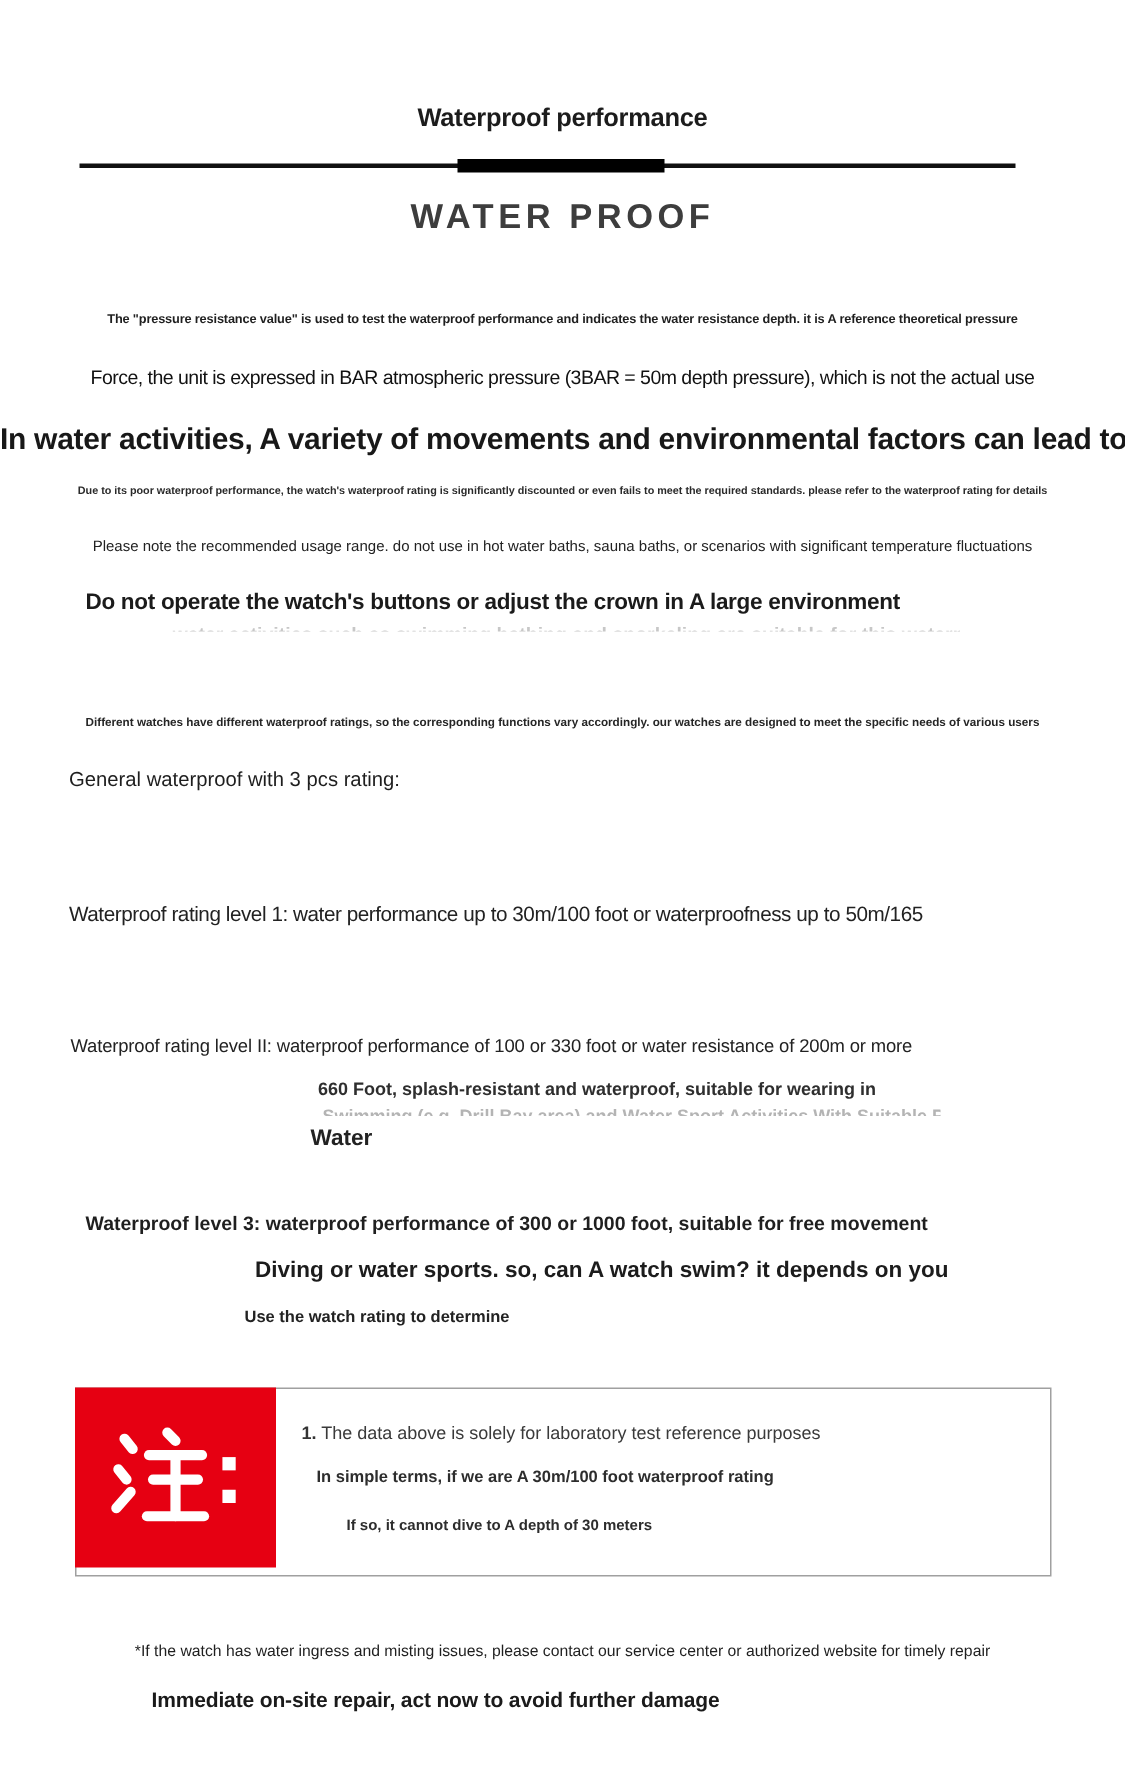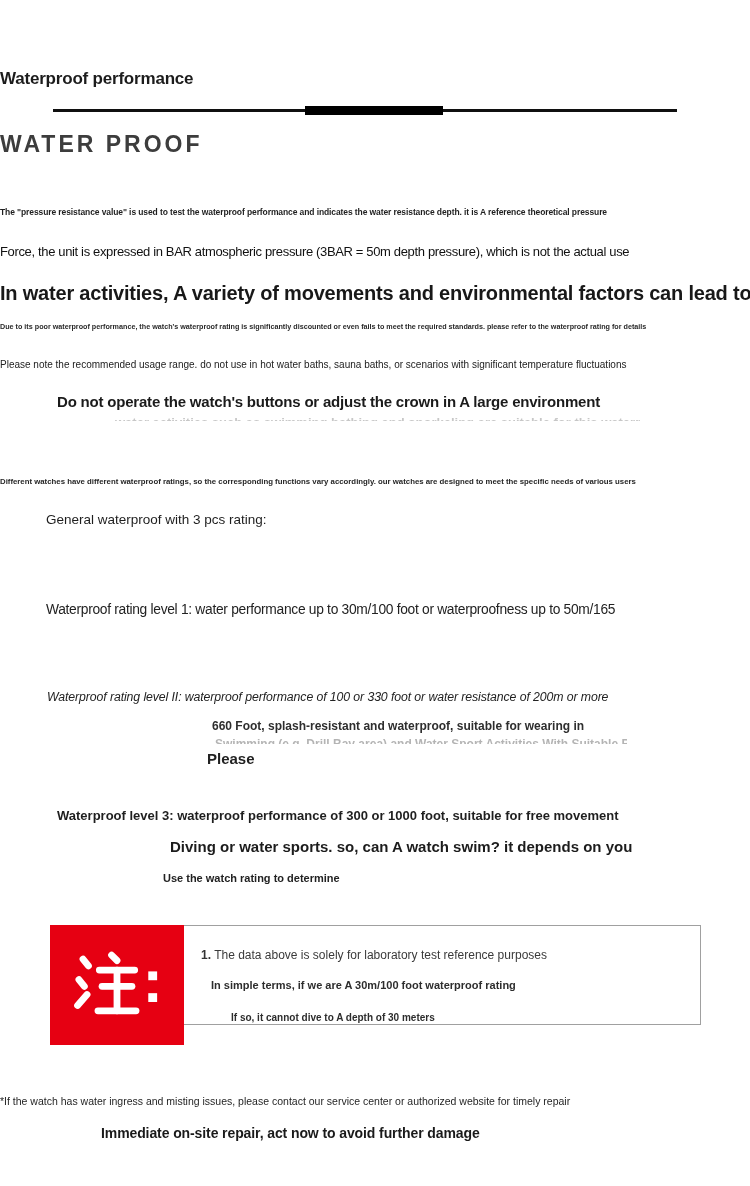--- a/index.html
+++ b/index.html
@@ -1,21 +1,21 @@
 <!DOCTYPE html>
 <html><head>
 <meta charset="utf-8">
 <style>
   html,body { margin:0; padding:0; background:#ffffff; }
   .canvas {
     position:relative; width:750px; height:1186px; background:#ffffff;
     font-family:"Liberation Sans", sans-serif; overflow:hidden;
   }
   .line { position:absolute; white-space:nowrap; color:#222; line-height:1.2; }
-  .centered { left:0; width:750px; text-align:left; }
+  .centered { left:0; width:750px; text-align:center; }
 
   .page-title   { top:69px;  font-size:17px; font-weight:bold; letter-spacing:-0.2px; color:#1c1c1c; }
   .divider-thin  { position:absolute; top:109px; left:53px;  width:624px; height:3px; background:#101010; }
   .divider-thick { position:absolute; top:106px; left:305px; width:138px; height:9px; background:#000; }
   .page-subtitle{ top:131px; font-size:23px; font-weight:700; letter-spacing:3px; color:#3d3d3d; }
 
   .pressure-note { top:207px; font-size:8.5px; font-weight:bold; letter-spacing:-0.1px; color:#1f1f1f; }
   .force-line    { top:244px; font-size:13px; letter-spacing:-0.35px; color:#111; }
   .activities-line{ top:281px; font-size:20px; font-weight:bold; letter-spacing:-0.2px; color:#181818; }
   .due-line      { top:323px; font-size:7.2px; font-weight:bold; color:#2a2a2a; }
@@ -27,29 +27,29 @@
   .clip-a { top:417px; left:115px; width:525px; height:4px; }
   .clip-a span { font-size:13px; color:#9a9a9a; }
   .clip-b { top:739px; left:215px; width:412px; height:5px; }
   .clip-b span { font-size:12px; }
 
   .different-line{ top:477px; font-size:7.8px; font-weight:bold; color:#262626; }
   .general-line  { top:512px; left:46px; font-size:13.5px; color:#1e1e1e; }
 
   .level1-a { top:602px; left:46px;  font-size:13.8px; letter-spacing:-0.3px; color:#222; }
   .level1-b { top:633px; left:172px; font-size:13px; font-weight:bold; color:#222; }
-  .level2-a { top:690px; left:47px;  font-size:12.3px; letter-spacing:-0.1px; color:#222;font-style:italic; }
+  .level2-a { top:690px; left:47px;  font-size:12.3px; letter-spacing:-0.1px; color:#222; }
   .level2-b { top:719px; left:212px; font-size:12px; font-weight:bold; color:#2e2e2e; }
   .diving-line { top:750px; left:207px; font-size:15px; font-weight:bold; color:#222; }
   .level3-a { top:808px; left:57px;  font-size:13px; font-weight:bold; color:#1f1f1f; }
   .level3-b { top:838px; left:170px; font-size:15px; font-weight:bold; color:#1c1c1c; }
   .level3-c { top:872px; left:163px; font-size:11px; font-weight:600; color:#222; }
 
   .note-box {
-    position:absolute; top:925px; left:50px; width:651px; height:100px;
+    position:absolute; top:925px; left:50px; width:651px; height:126px;
     border:1px solid #a0a0a0; box-sizing:border-box; background:#fff;
   }
   .note-red {
     position:absolute; top:-1px; left:-1px; width:134px; height:120px;
     background:#e60012; display:flex; align-items:center; justify-content:center;
   }
   .sr-only { position:absolute; width:1px; height:1px; overflow:hidden; clip:rect(0 0 0 0); }
   .nb-line { position:absolute; white-space:nowrap; }
   .nb-1 { top:22px; left:150px; font-size:12px; color:#3a3a3a; }
   .nb-1 .num { font-weight:bold; color:#333; }
@@ -87,21 +87,21 @@
 
   <div class="line level1-a">Waterproof rating level 1: water performance up to 30m/100 foot or waterproofness up to 50m/165</div>
 
   <div class="line level2-a">Waterproof rating level II: waterproof performance of 100 or 330 foot or water resistance of 200m or more</div>
   <div class="line level2-b">660 Foot, splash-resistant and waterproof, suitable for wearing in</div>
 
   <div class="clip clip-b">
     <span>Swimming (e.g. Drill Bay area) and Water Sport Activities With Suitable Rating With</span>
   </div>
 
-  <div class="line diving-line">Please</div>
+  <div class="line diving-line">Water</div>
 
   <div class="line level3-a">Waterproof level 3: waterproof performance of 300 or 1000 foot, suitable for free movement</div>
   <div class="line level3-b">Diving or water sports. so, can A watch swim? it depends on you</div>
   <div class="line level3-c">Use the watch rating to determine</div>
 
   <div class="note-box">
     <div class="note-red">
       <span class="sr-only">注：</span>
       <svg width="100" height="68" viewBox="0 0 140 100" aria-hidden="true">
         <g stroke="#ffffff" stroke-width="10" stroke-linecap="round" fill="none">

